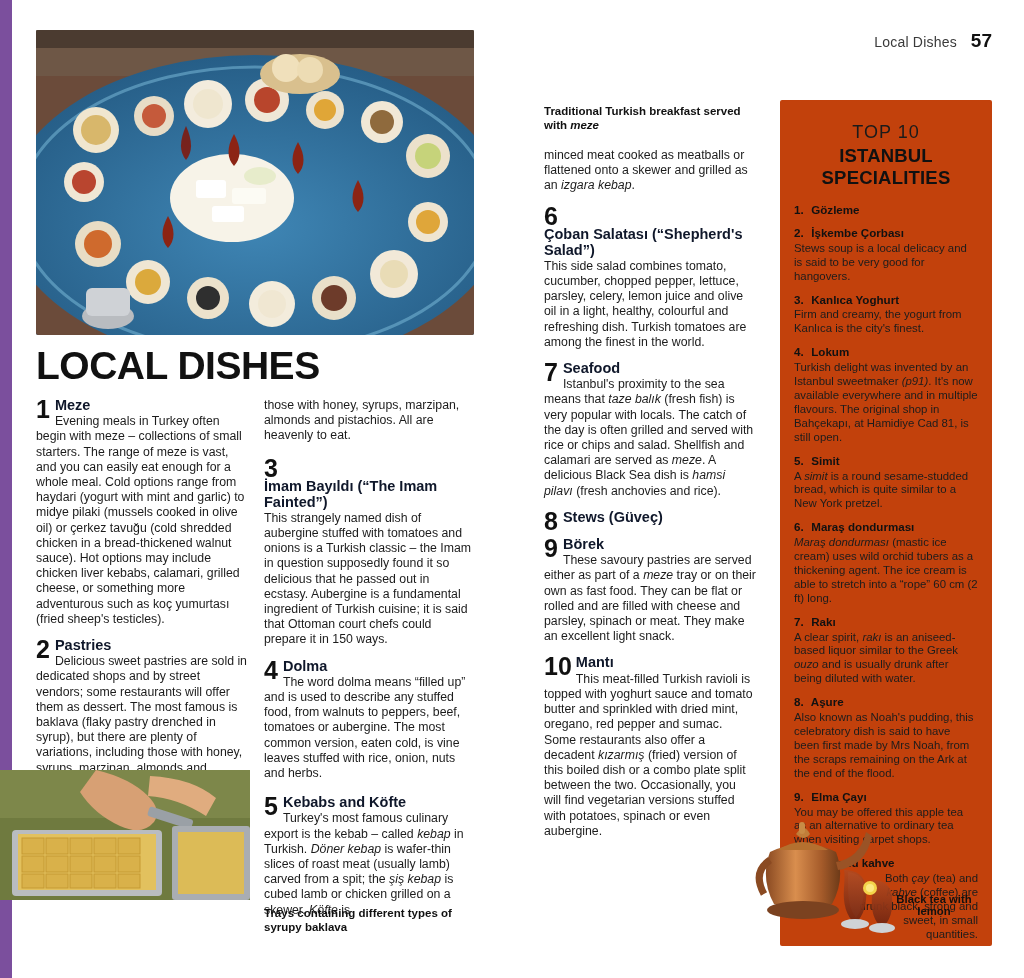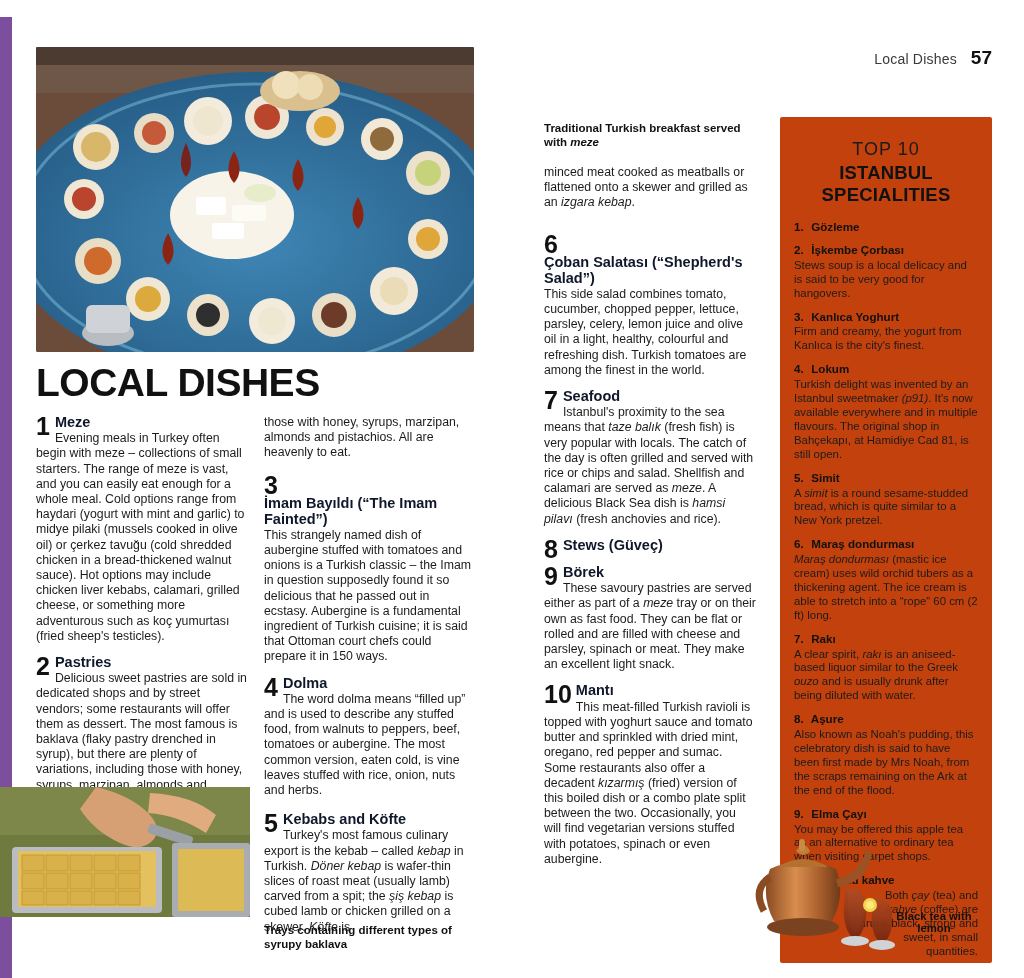--- a/index.html
+++ b/index.html
@@ -10,21 +10,21 @@
     width: 1024px;
     height: 978px;
     background: #ffffff;
     font-family: "Liberation Sans", sans-serif;
     color: #1a1a1a;
     position: relative;
     overflow: hidden;
   }
   .page {
     position: absolute;
-    left: 0; top: 17px;
+    left: 0; top: 0;
     width: 1024px; height: 840px;
   }
   
   .edge-bar {
     position: absolute;
     left: 0; top: 0;
     width: 12px; height: 978px;
     background: #7b4f9d;
   }
   
@@ -328,21 +328,21 @@
       <rect x="172" y="56" width="78" height="74" rx="3" fill="#a9adb2"></rect>
       <rect x="178" y="62" width="66" height="62" fill="#dcbb57"></rect>
     </svg>
   </div>
 
   <div class="caption cap-breakfast">Traditional Turkish breakfast served with <em>meze</em></div>
 
   <div class="caption cap-baklava">Trays containing different types of syrupy baklava</div>
 
   <div class="col col3-body">
-    <div class="entry" style="margin-bottom:22px;">
+    <div class="entry" style="margin-bottom:11px;">
       <p><span class="body">minced meat cooked as meatballs or flattened onto a skewer and grilled as an <em>izgara kebap</em>.</span></p>
     </div>
     <div class="entry">
       <span class="num">6</span>
       <span class="hd two-line">Çoban Salatası (“Shepherd's Salad”)</span>
       <p><span class="body">This side salad combines tomato, cucumber, chopped pepper, lettuce, parsley, celery, lemon juice and olive oil in a light, healthy, colourful and refreshing dish. Turkish tomatoes are among the finest in the world.</span></p>
     </div>
     <div class="entry">
       <span class="num">7</span>
       <span class="hd">Seafood</span>

